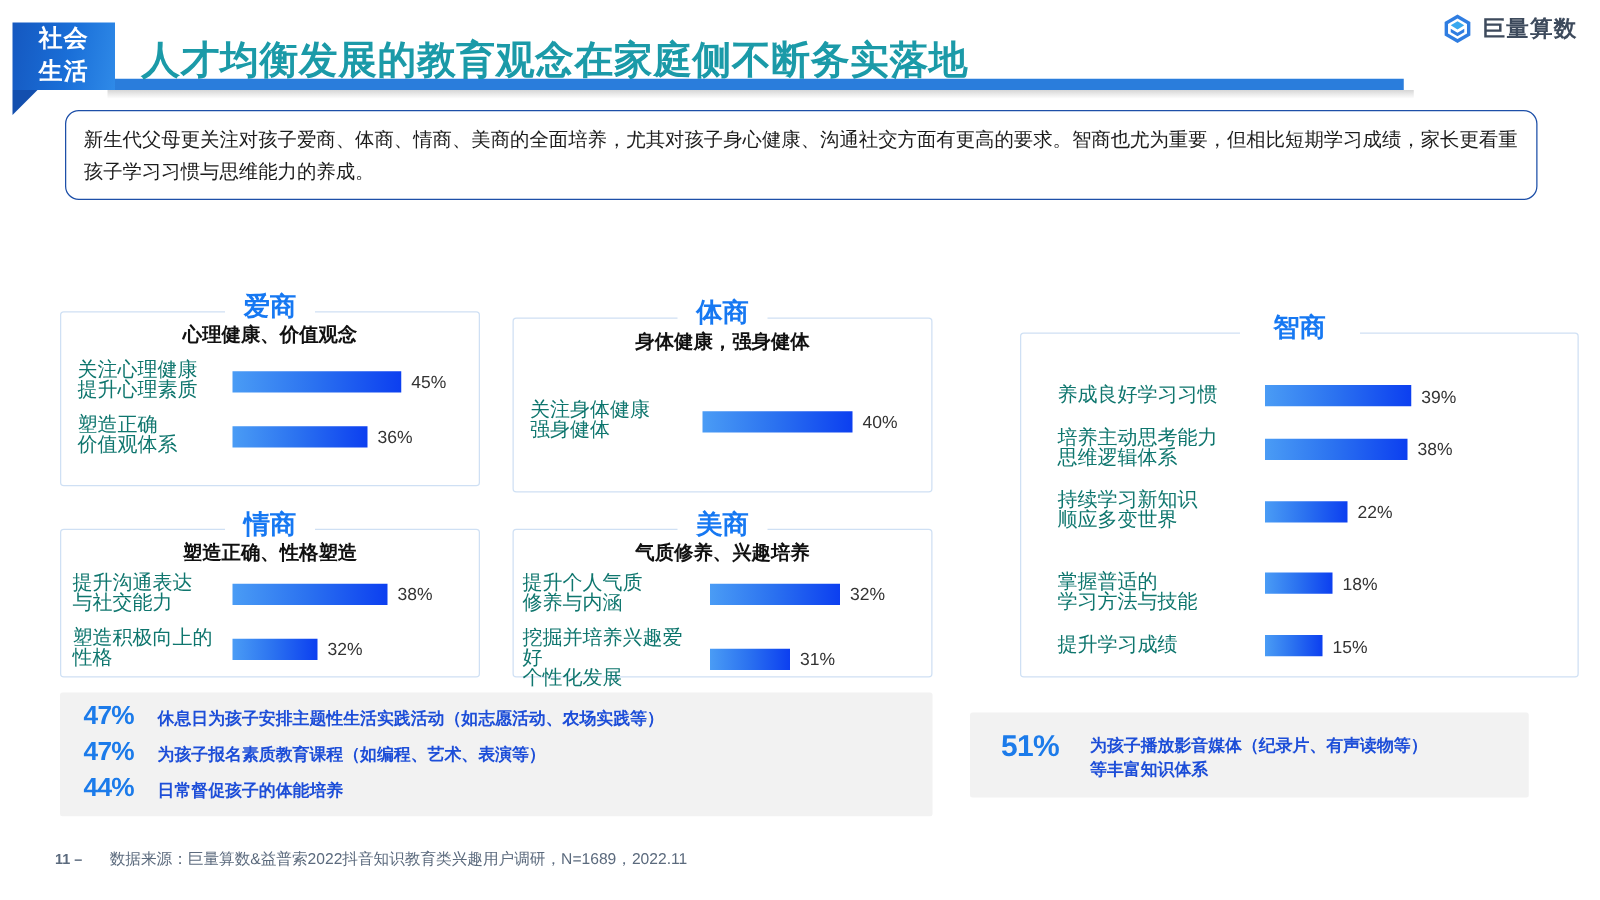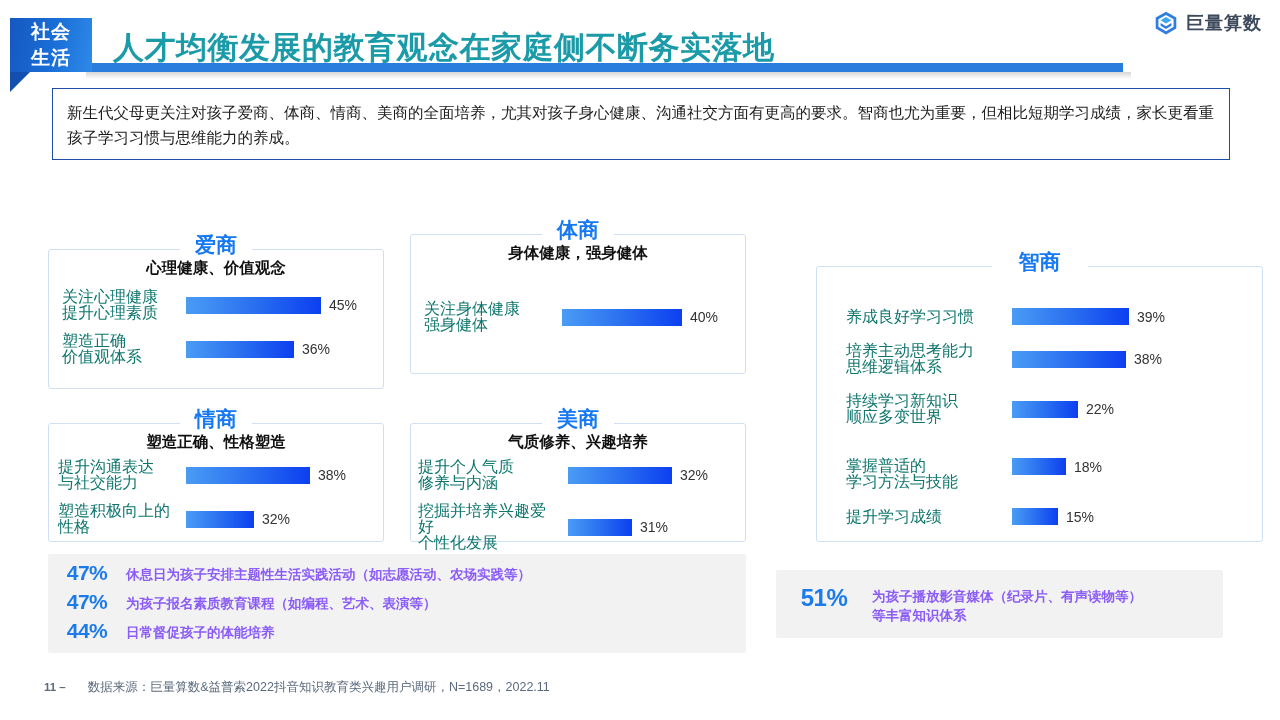--- a/index.html
+++ b/index.html
@@ -56,21 +56,21 @@
   .logo-text {
     font-size: 18px; font-weight: bold; color: #3d4a5c;
     letter-spacing: 1px;
   }
 
   
   .summary {
     position: absolute; left: 52px; top: 88px;
     width: 1178px; height: 72px;
     border: 1.6px solid #1d4fa8;
-    border-radius: 0;
+    border-radius: 11px;
     padding: 11px 14px 0 14px;
     font-size: 15.5px; line-height: 25px; color: #1c1c1c;
   }
 
   
   .chart-title {
     position: absolute; left: 0; top: 196px; width: 1280px;
     text-align: center;
     font-size: 15.5px; font-weight: bold; color: #111;
   }
@@ -123,21 +123,21 @@
     background: #f2f2f2;
     border-radius: 2px;
   }
   .stat-row { display: flex; align-items: flex-start; }
   .stat-num {
     color: #1c7bea; font-weight: bold; font-size: 21px;
     width: 78px; text-align: center; flex: none;
     letter-spacing: -0.5px;
   }
   .stat-txt {
-    font-size: 13.5px; font-weight: bold; color: #8b5cf6; line-height: 19px;
+    font-size: 13.5px; font-weight: bold; color: #1d4ed8; line-height: 19px;
     padding-top: 4px;
   }
 
   
   .footer { position: absolute; left: 44px; top: 679px; display: flex; align-items: baseline; }
   .footer-page { font-size: 11.5px; font-weight: bold; color: #5b6a7d; }
   .footer-src { font-size: 12.5px; color: #5b6a7d; margin-left: 22px; }
 </style>
 </head>
 <body>
@@ -183,21 +183,21 @@
         <div class="row-label" style="width:114px;" data-name="bar-row-label">塑造正确
 价值观体系</div>
         <div class="bar-wrap" style="margin-left:10px;" data-name="bar-row-value-group">
           <div class="bar" style="width:108px;" data-name="bar-fill"></div>
           <div class="bar-val" data-name="bar-value-label">36%</div>
         </div>
       </div>
     </div>
   </div>
 
-  <div class="card" style="left:410px; top:216px; width:336px; height:158px;" data-name="card-tishang">
+  <div class="card" style="left:410px; top:236px; width:336px; height:158px;" data-name="card-tishang">
     <div class="card-box" data-name="card-tishang-frame" style="--notch: 68px;"></div>
     <div class="card-cat" data-name="card-tishang-category">体商</div>
     <div class="card-sub" data-name="card-tishang-subtitle">身体健康，强身健体</div>
     <div class="rows" style="top:85px; left:14px; right:10px;" data-name="card-tishang-bars">
       <div class="row" data-name="bar-row">
         <div class="row-label" style="width:128px;" data-name="bar-row-label">关注身体健康
 强身健体</div>
         <div class="bar-wrap" style="margin-left:10px;" data-name="bar-row-value-group">
           <div class="bar" style="width:120px;" data-name="bar-fill"></div>
           <div class="bar-val" data-name="bar-value-label">40%</div>

